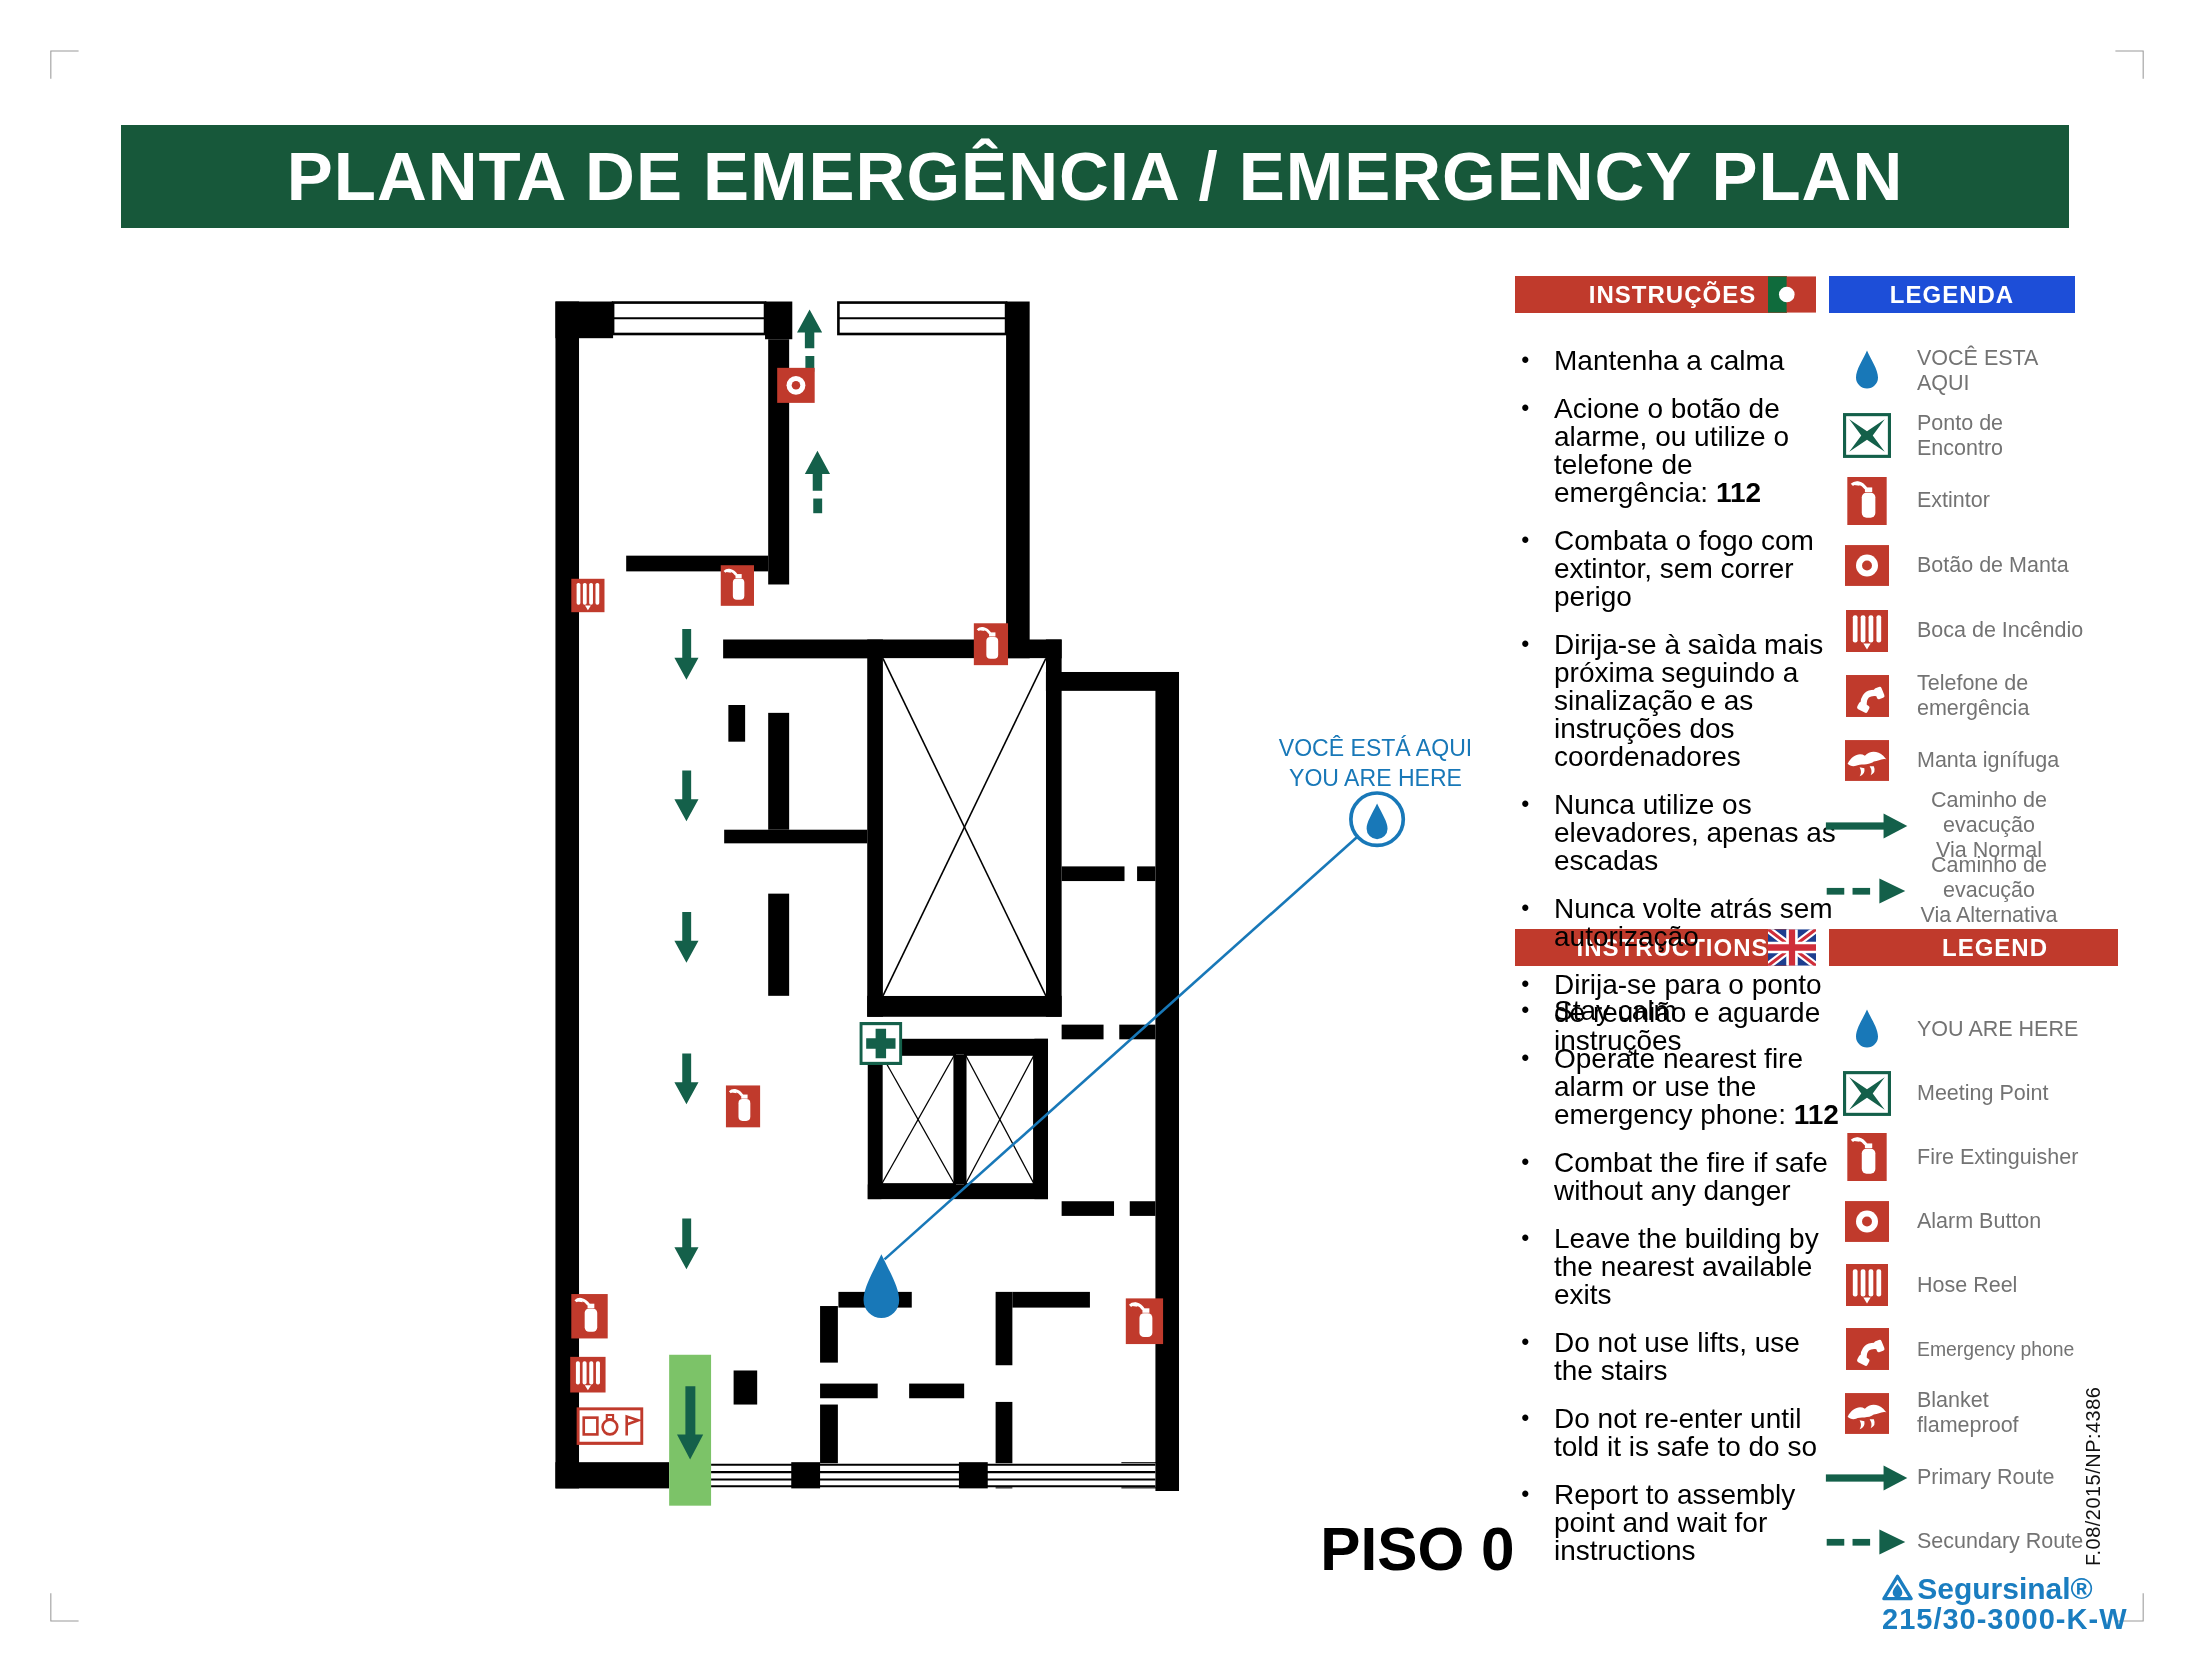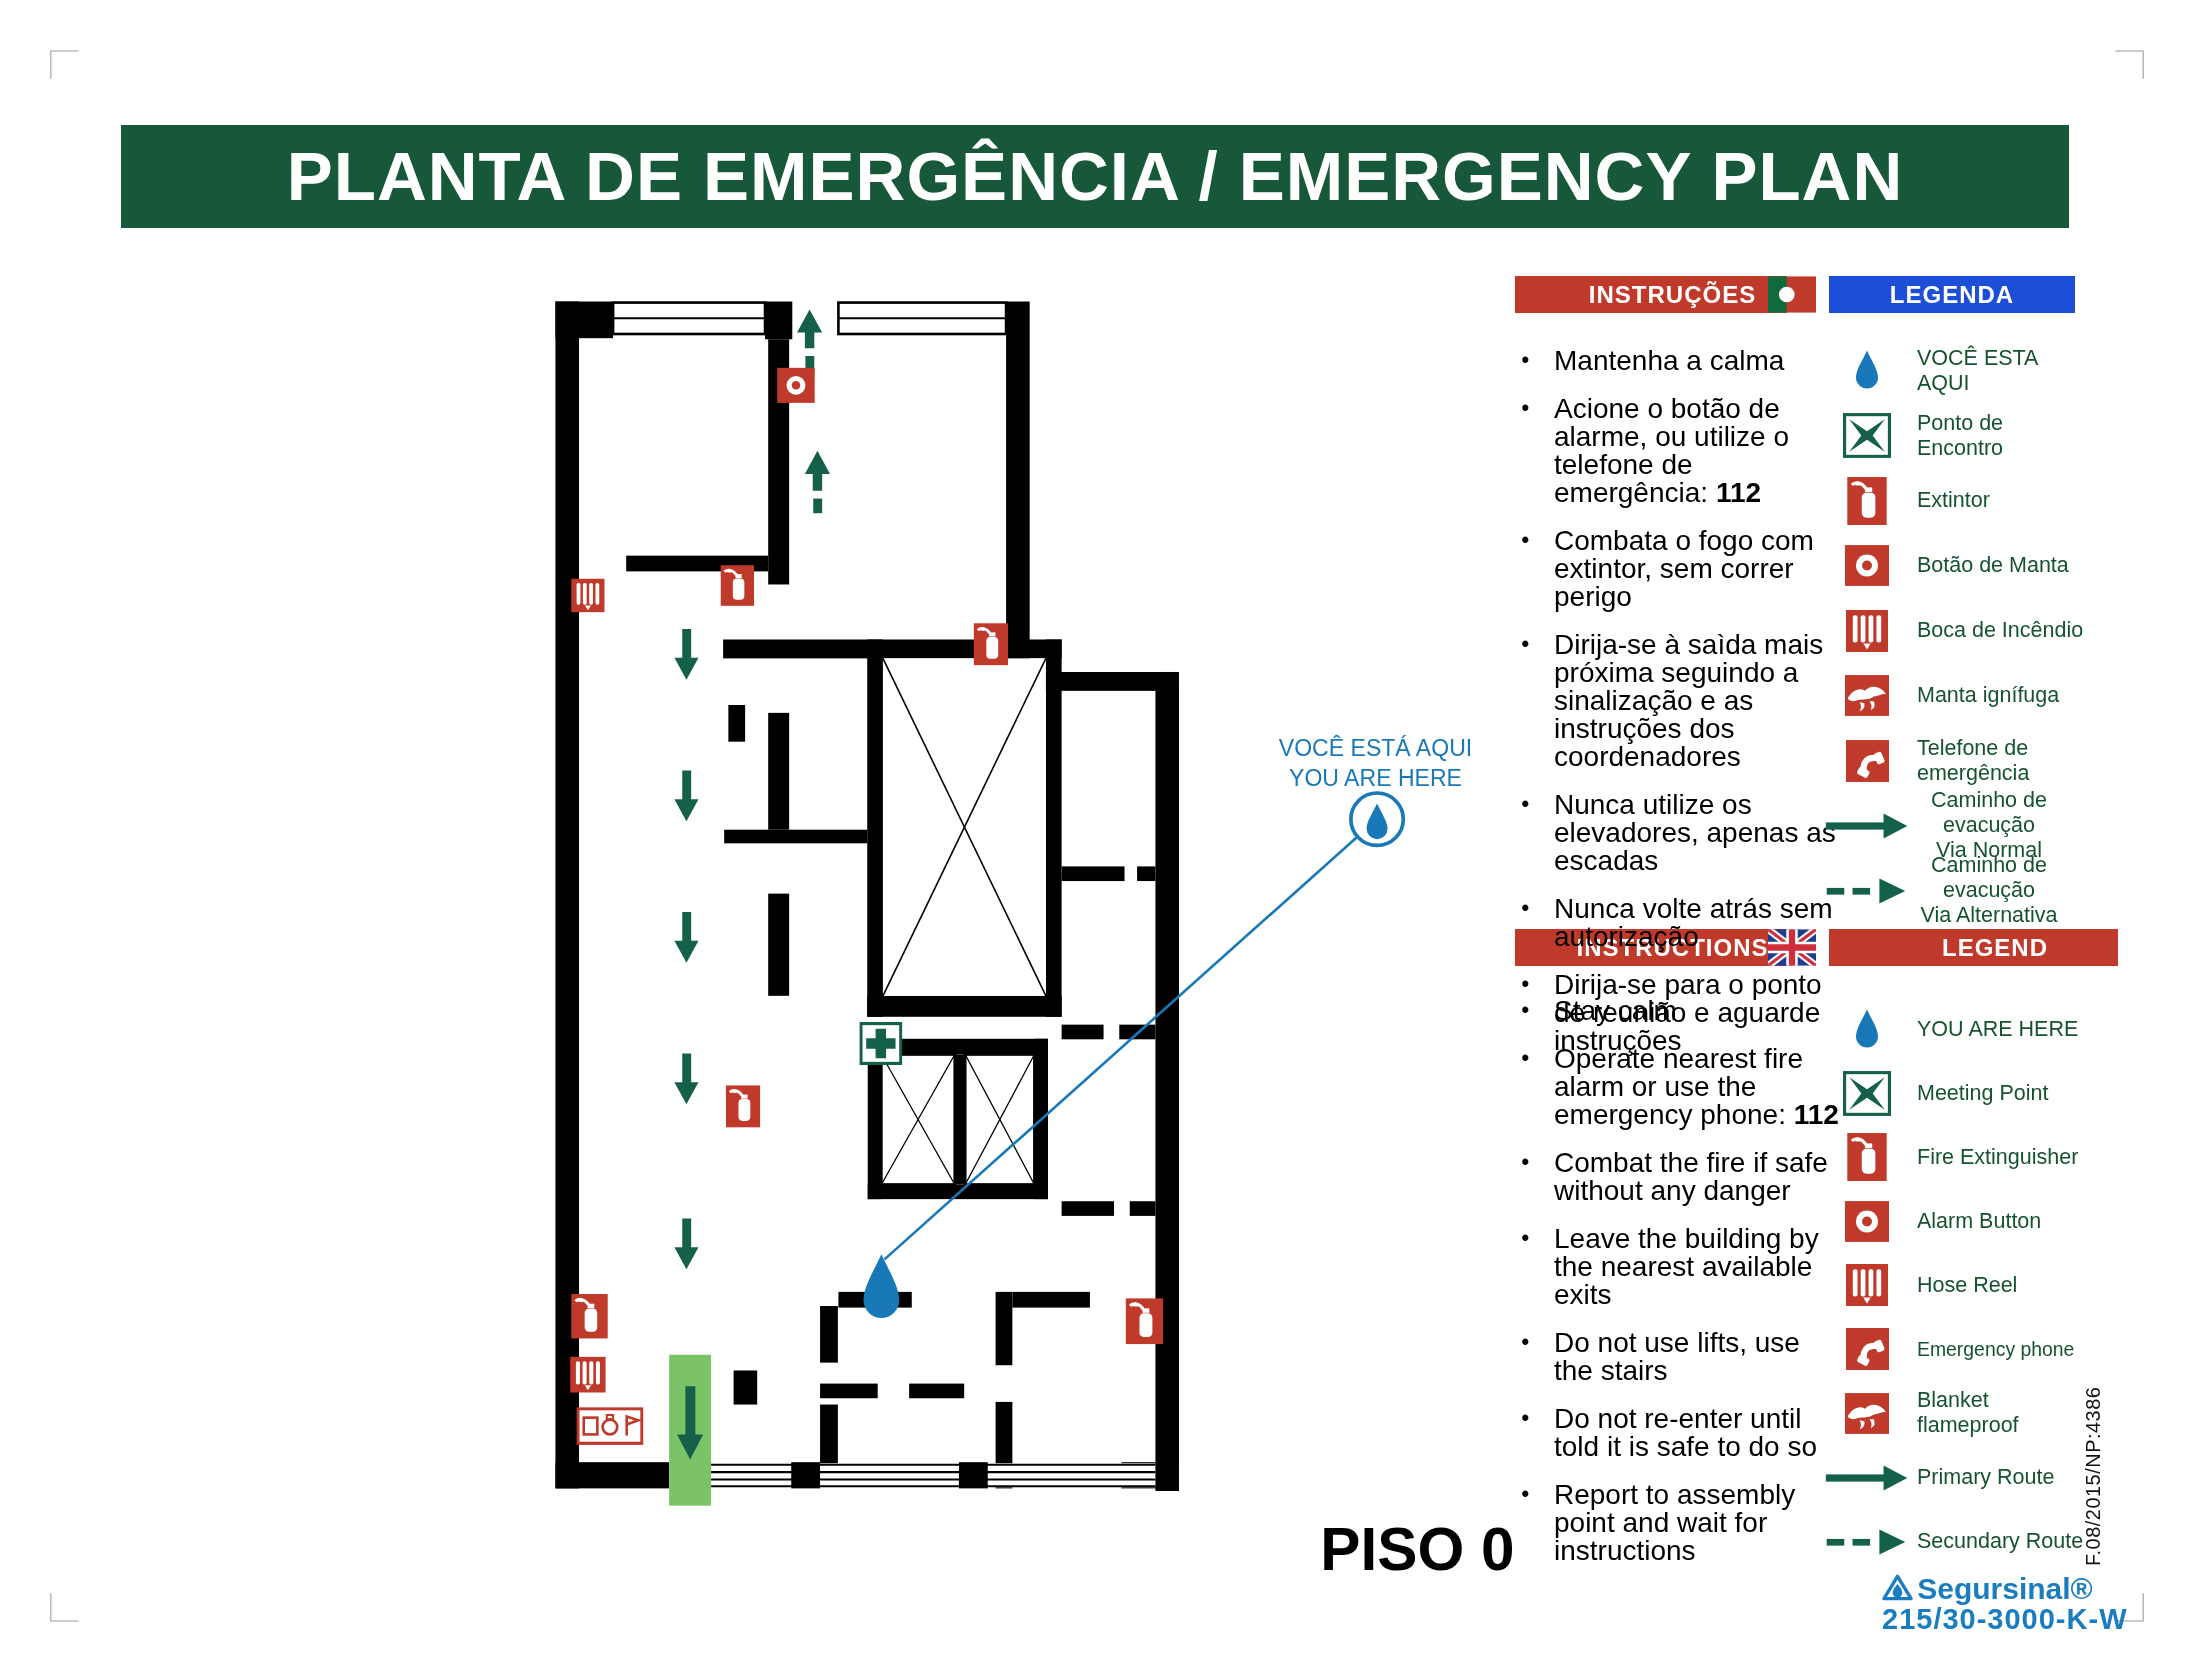--- a/index.html
+++ b/index.html
@@ -17,21 +17,21 @@
   .inslist{position:absolute;width:335px;}
   .ins-item{position:relative;padding-left:38px;margin-bottom:20px;font-size:28px;line-height:28px;
     color:#000;max-width:292px;}
   .ins-item::before{content:"\2022";position:absolute;left:5.2px;top:-1px;font-size:23px;}
   .leg{position:absolute;width:273px;}
   .leg-row{display:flex;align-items:center;}
   .pt-leg .leg-row{height:65px;}
   .en-leg .leg-row{height:64px;}
   .leg-ico{flex:0 0 100px;display:flex;align-items:center;justify-content:center;}
   .leg-ico svg{display:block;}
-  .leg-lbl{font-size:21.5px;color:#14532d;line-height:25px;}
+  .leg-lbl{font-size:21.5px;color:#737373;line-height:25px;}
   .leg-lbl .l2{display:block;}
   .ctr{text-align:center;flex:1;padding-right:29px;}
   .logo{position:absolute;left:1882px;top:1573px;text-align:center;}
   .logo-row{display:flex;align-items:flex-end;gap:4.2px;}
   .logo-name{font-size:30px;font-weight:bold;color:#1a7dc0;line-height:30px;}
   .logo-model{font-size:29px;font-weight:bold;color:#1a7dc0;letter-spacing:1px;line-height:30px;}
   svg text{font-family:"Liberation Sans",sans-serif;}
   .hidden-defs{position:absolute;width:0;height:0;overflow:hidden;}
 </style>
 </head>
@@ -323,33 +323,33 @@
   <div class="leg-row">
     <span class="leg-ico">
         <svg width="42" height="42" viewBox="0 0 80 80">
           <use href="#sym-hose"></use>
         </svg>
       </span>
     <span class="leg-lbl"><span>Boca de Incêndio</span></span>
   </div>
   <div class="leg-row">
     <span class="leg-ico">
+        <svg width="43" height="42" viewBox="0 0 82 80">
+          <use href="#sym-phone"></use>
+        </svg>
+      </span>
+    <span class="leg-lbl"><span>Telefone de emergência</span></span>
+  </div>
+  <div class="leg-row">
+    <span class="leg-ico">
         <svg width="44" height="41" viewBox="0 0 84 78">
           <use href="#sym-blanket"></use>
         </svg>
       </span>
     <span class="leg-lbl"><span>Manta ignífuga</span></span>
-  </div>
-  <div class="leg-row">
-    <span class="leg-ico">
-        <svg width="43" height="42" viewBox="0 0 82 80">
-          <use href="#sym-phone"></use>
-        </svg>
-      </span>
-    <span class="leg-lbl"><span>Telefone de emergência</span></span>
   </div>
   <div class="leg-row">
     <span class="leg-ico">
         <svg width="84" height="31" viewBox="0 0 160 60">
           <use href="#sym-arrow-solid"></use>
         </svg>
       </span>
     <span class="leg-lbl ctr"><span>Caminho de evacução</span><span class="l2">Via Normal</span></span>
   </div>
   <div class="leg-row">

